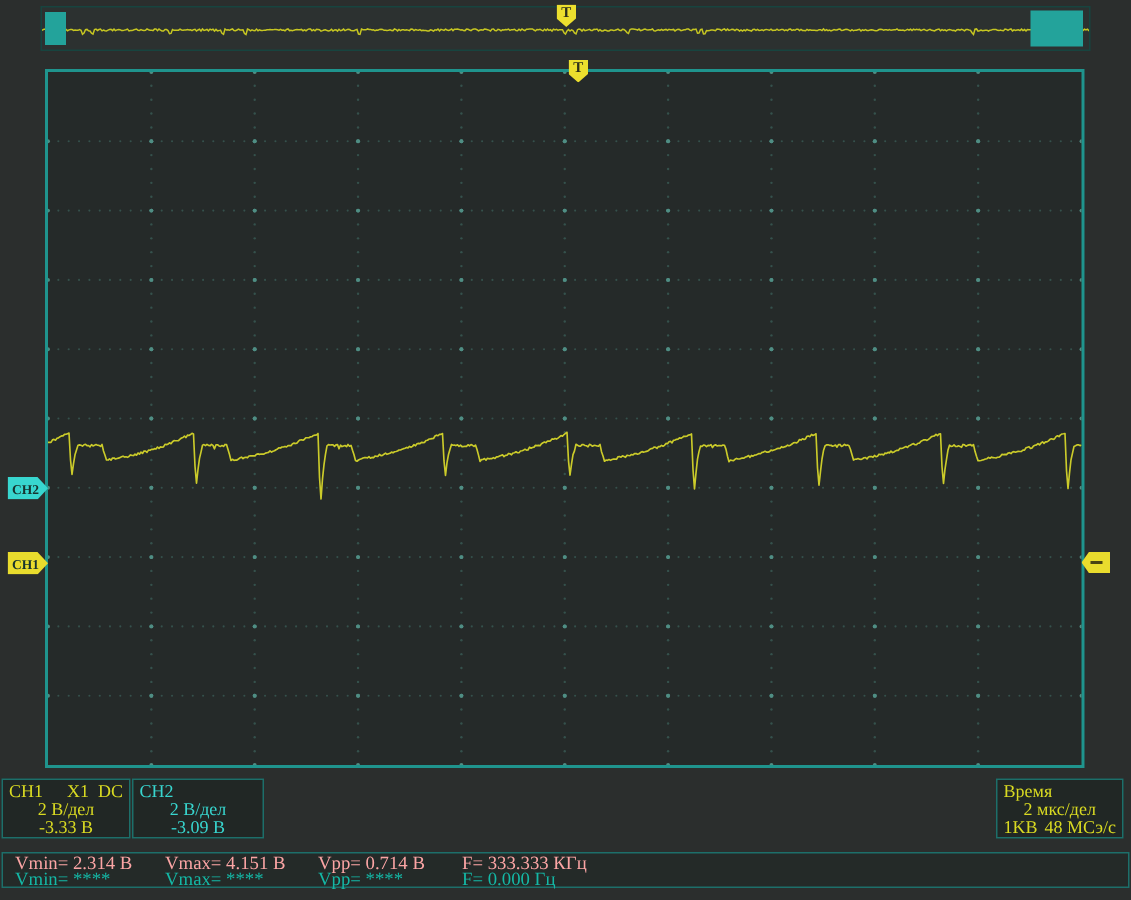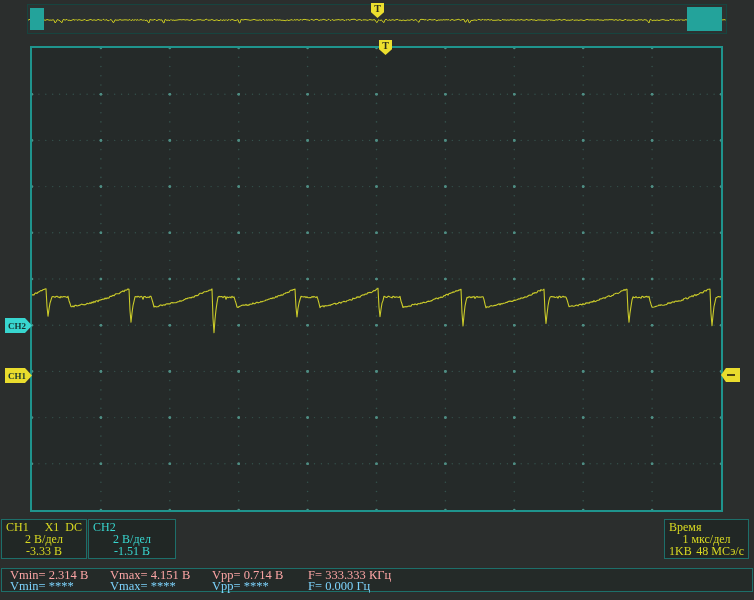--- a/index.html
+++ b/index.html
@@ -47,21 +47,21 @@
   .panel.cyan{color:#38d6cf;}
   .panel.ch1p{left:1px;width:86px;}
   .panel.ch2p{left:88px;width:88px;}
   .panel.timep{left:664px;width:85px;}
 
   
   .measure{position:absolute;left:1px;top:568px;width:752px;height:24px;
            border:1px solid #1d6f6a;background:#242a28;box-sizing:border-box;font-size:12.5px;}
   .mrow{display:flex;height:11px;line-height:11px;}
   .mrow.y{color:#fca5a5;margin-top:1px;}
-  .mrow.c{color:#7dd3fc;}
+  .mrow.c{color:#14b8a6;}
   .mcell{box-sizing:border-box;padding-left:8px;white-space:pre;}
   .mcell.c1{width:100px;}
   .mcell.c2{width:102px;}
   .mcell.c3{width:96px;}
 </style>
 </head>
 <body>
 
 <div class="screen">
 
@@ -1462,28 +1462,28 @@
     </div>
     <div class="prow r"><span>2 В/дел</span></div>
     <div class="prow r"><span>-3.33 В</span></div>
   </div>
 
   <div class="panel cyan ch2p">
     <div class="prow">
       <span>CH2</span>
     </div>
     <div class="prow r"><span>2 В/дел</span></div>
-    <div class="prow r"><span>-1.51 В</span></div>
+    <div class="prow r"><span>-3.09 В</span></div>
   </div>
 
   <div class="panel yellow timep">
     <div class="prow">
       <span>Время</span>
     </div>
-    <div class="prow r"><span>1 мкс/дел</span></div>
+    <div class="prow r"><span>2 мкс/дел</span></div>
     <div class="prow">
       <span>1KB</span>
       <span>48 МСэ/с</span>
     </div>
   </div>
 
   <div class="measure">
     <div class="mrow y">
       <span class="mcell c1">Vmin= 2.314 В</span>
       <span class="mcell c2">Vmax= 4.151 В</span>

